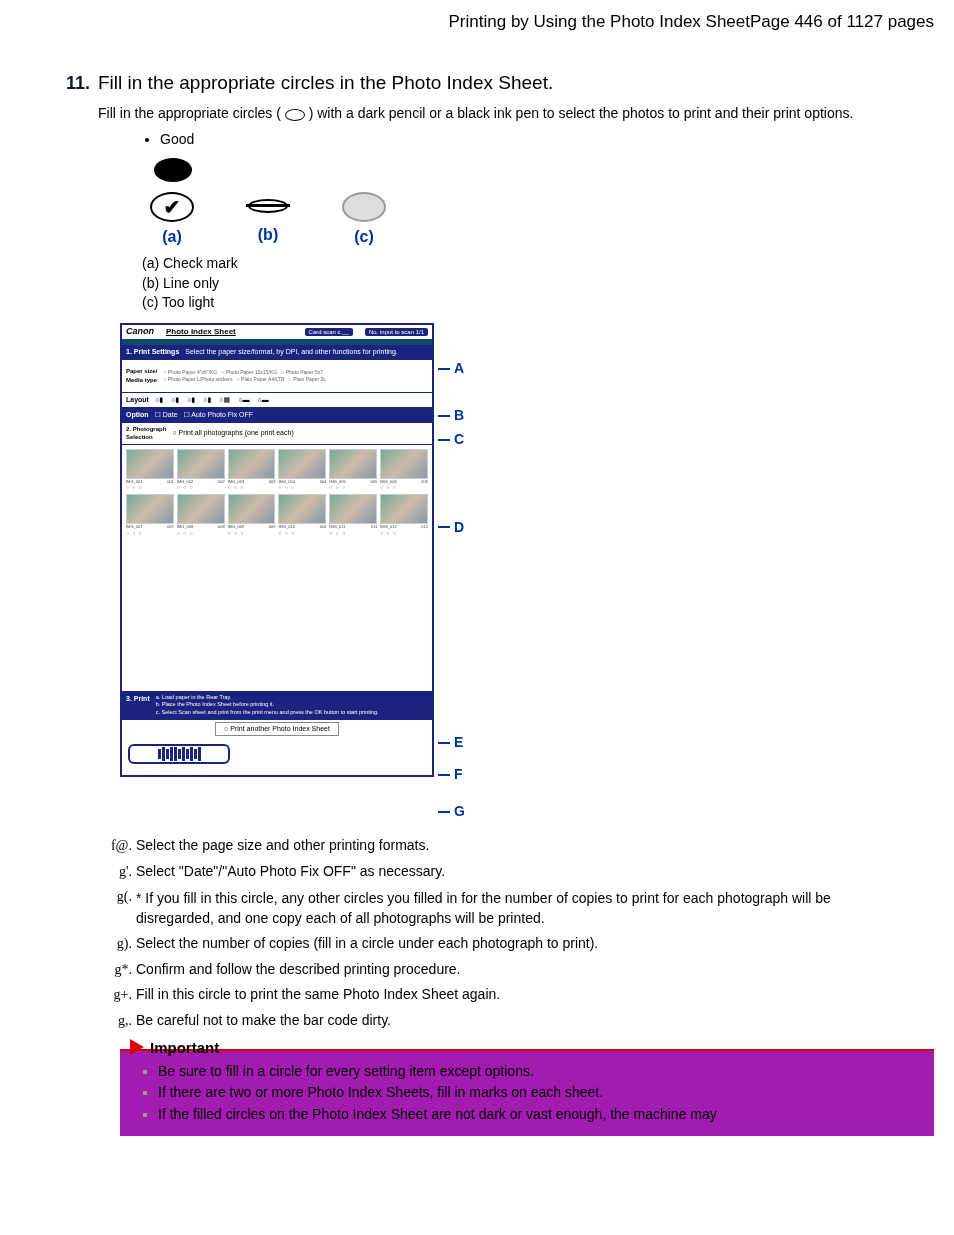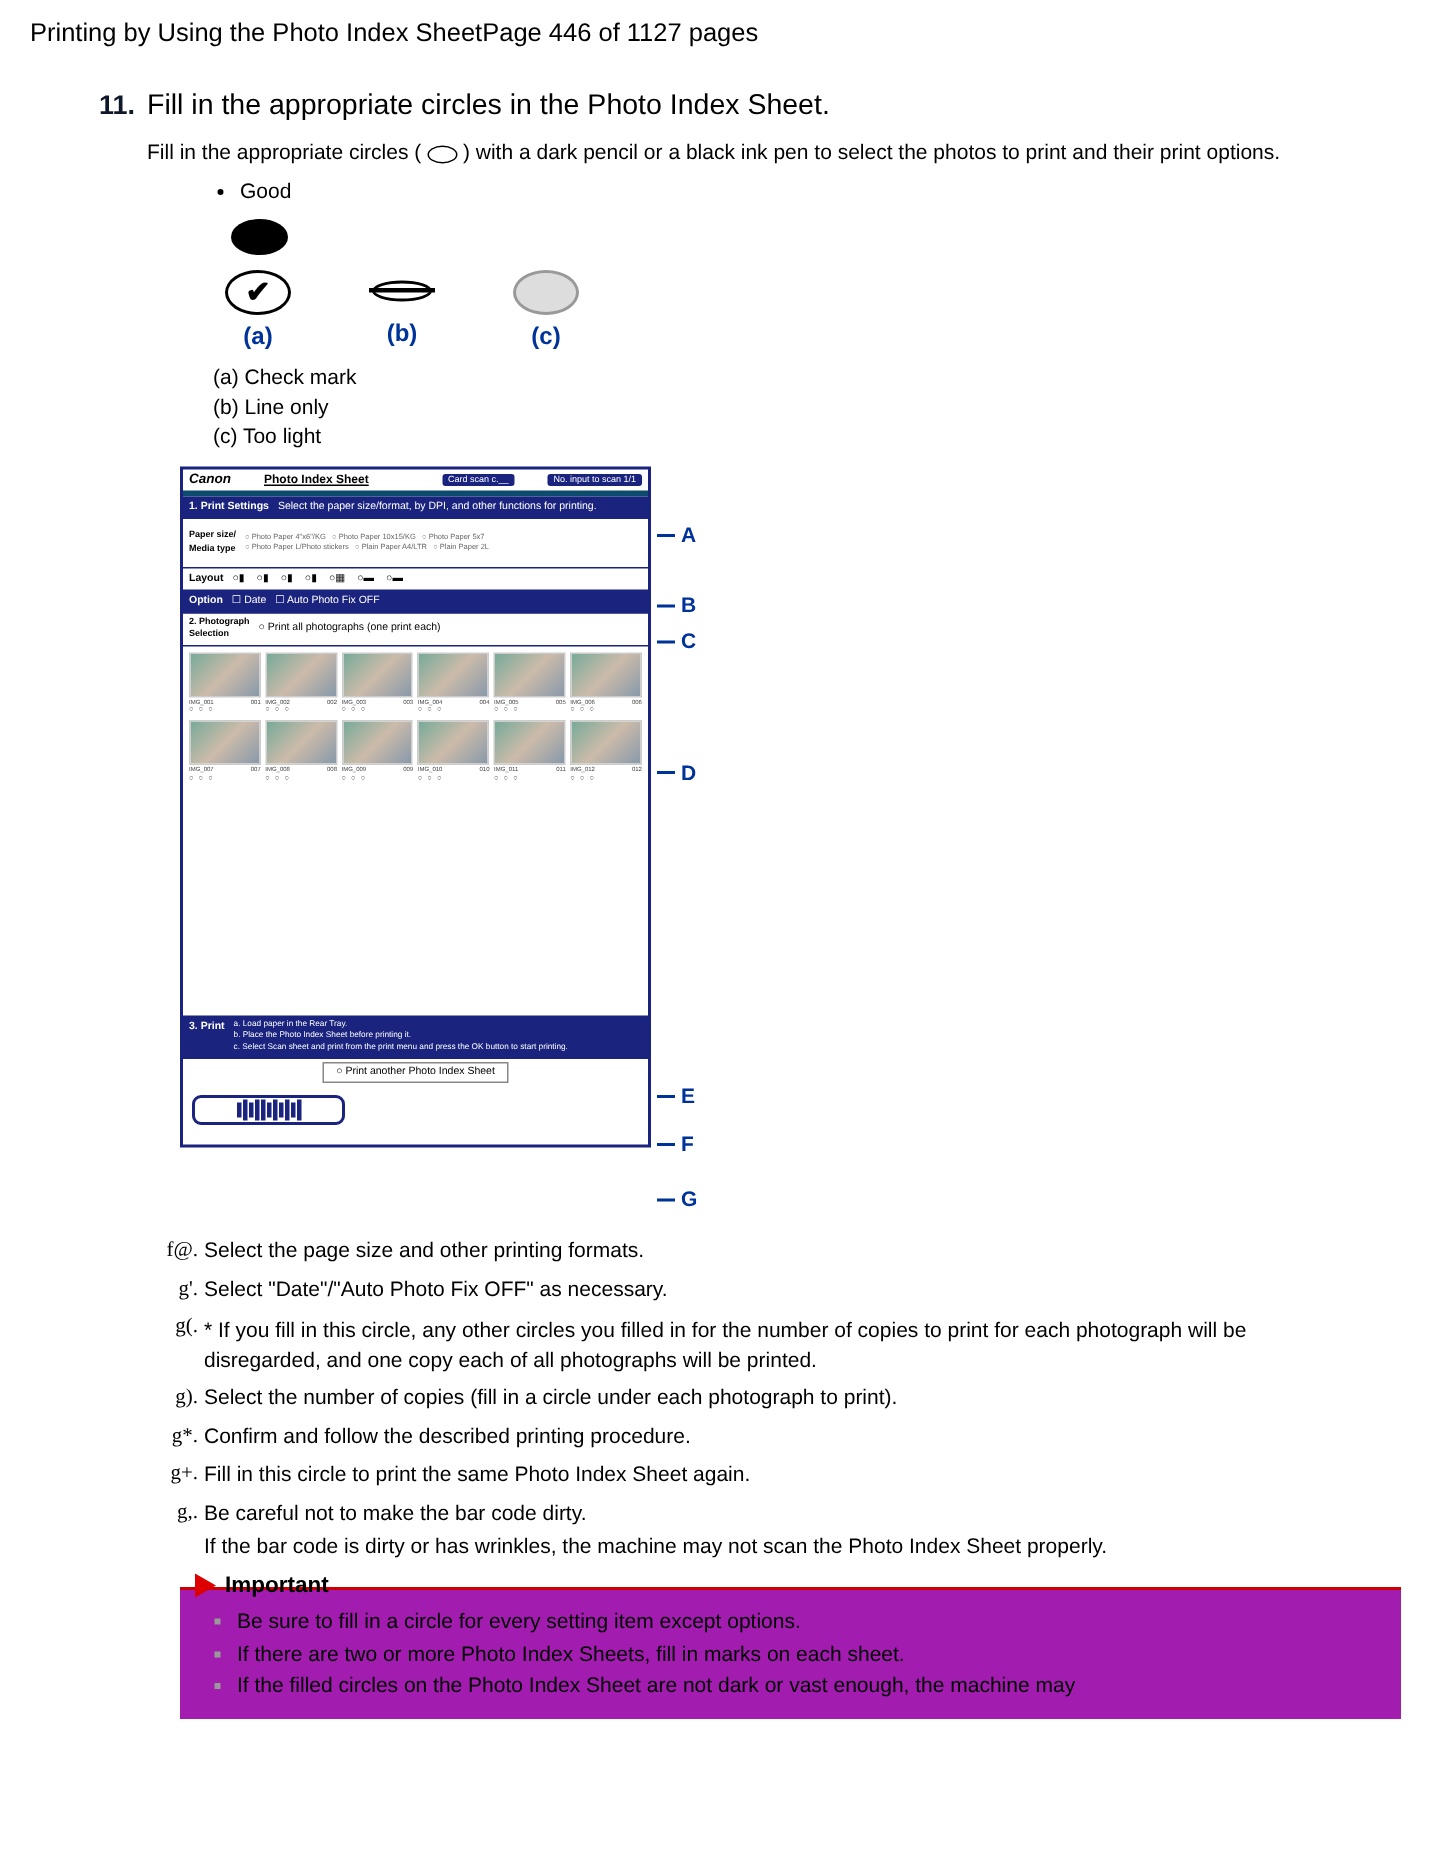--- a/index.html
+++ b/index.html
@@ -6,23 +6,23 @@
     font-family: Arial, Helvetica, sans-serif;
     font-size: 14px;
     color: #000;
     margin: 0;
     padding: 10px 20px;
     width: 914px;
     line-height: 1.4;
   }
   .header {
     display: flex;
-    justify-content: flex-start;
+    justify-content: flex-end;
     align-items: baseline;
-    margin-bottom: 24px;
+    margin-bottom: 36px;
   }
   .header-title {
     font-size: 17px;
   }
   .header-page {
     font-size: 17px;
   }
   .step-row {
     display: flex;
     align-items: baseline;
@@ -104,23 +104,23 @@
     height: 450px;
     border: 2px solid #1a237e;
     background: #fff;
     font-size: 7px;
     position: relative;
   }
   .is-header {
     display: flex;
     align-items: center;
     height: 14px;
-    border-bottom: 4px solid #0c4a6e;
+    border-bottom: 6px solid #0c4a6e;
     padding: 0 4px;
-    gap: 22px;
+    gap: 12px;
   }
   .is-brand { font-weight: bold; font-style: italic; font-size: 9px; }
   .is-title { font-weight: bold; text-decoration: underline; font-size: 8px; }
   .is-chip { background: #1a237e; color: #fff; padding: 0 4px; font-size: 6px; border-radius: 2px; }
   .is-row {
     border-bottom: 1px solid #1a237e;
     padding: 2px 4px;
     display: flex;
     align-items: center;
     gap: 6px;
@@ -463,21 +463,21 @@
   <div class="def-row">
       <div class="def-key">g*.</div>
       <div class="def-val">Confirm and follow the described printing procedure.</div>
     </div>
   <div class="def-row">
       <div class="def-key">g+.</div>
       <div class="def-val"><span>Fill in this circle to print the same Photo Index Sheet again.</span></div>
     </div>
   <div class="def-row">
       <div class="def-key">g,.</div>
-      <div class="def-val"><span>Be careful not to make the bar code dirty.</span><div class="def-note">If the bar code is dirty or has wrinkles, the machine may not scan the Photo Index Sheet properly.</div></div>
+      <div class="def-val"><span>Be careful not to make the bar code dirty.</span></div>
     </div>
 </div>
 
 <div class="sub-indent">
   <div class="important-box">
     <div class="important-head">
       <div class="flag-icon"></div>
       <span>Important</span>
     </div>
     <ul class="imp-list">

